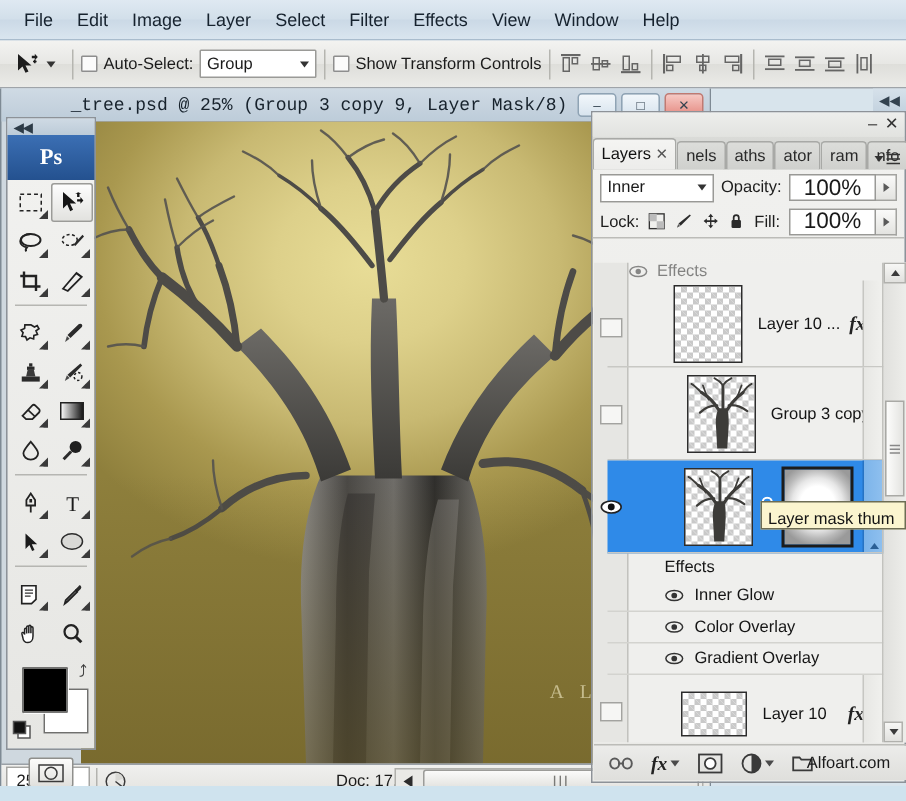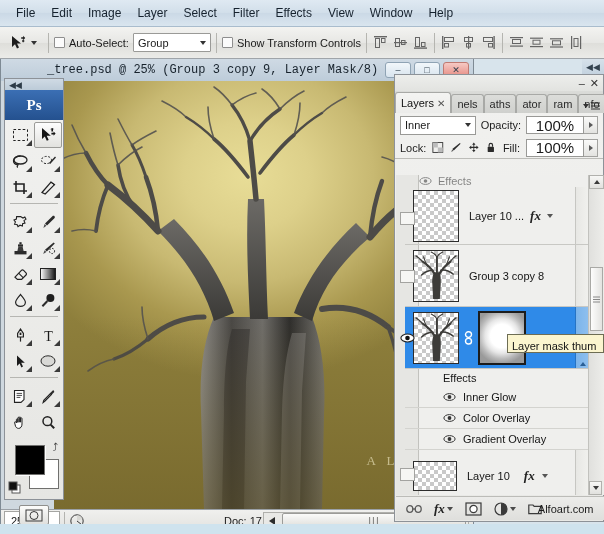--- a/index.html
+++ b/index.html
@@ -215,21 +215,21 @@
   .lock-ic{width:13px;height:13px;display:block;}
 
   .layerlist{
     position:absolute;left:1px;top:100px;width:208px;height:320px;
     background:#efefed;overflow:hidden;
   }
   .llcol-eye{position:absolute;left:0;top:0;width:22px;height:100%;background:#e6e6e3;border-right:1px solid #c2c2be;}
   .llbody{position:absolute;left:9px;top:0;right:15px;height:100%;}
   .lrow{
     position:relative;height:62px;border-bottom:1px solid #c8c8c4;
-    display:flex;align-items:center;box-sizing:border-box;padding-left:8px;
+    display:flex;align-items:center;box-sizing:border-box;padding-left:8px;justify-content:flex-end;
   }
   .lrow.selected{background:#2f8ae8;}
   .thumb{
     width:46px;height:52px;border:1px solid #2c2c2c;box-sizing:border-box;
     background-image:
       linear-gradient(45deg,#c9c9c9 25%,transparent 25%,transparent 75%,#c9c9c9 75%),
       linear-gradient(45deg,#c9c9c9 25%,transparent 25%,transparent 75%,#c9c9c9 75%);
     background-size:8px 8px;background-position:0 0,4px 4px;background-color:#fff;
     position:relative;overflow:hidden;flex:none;
   }

